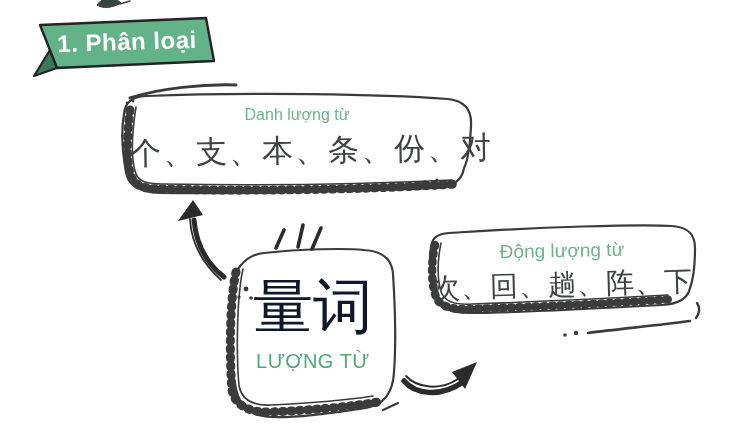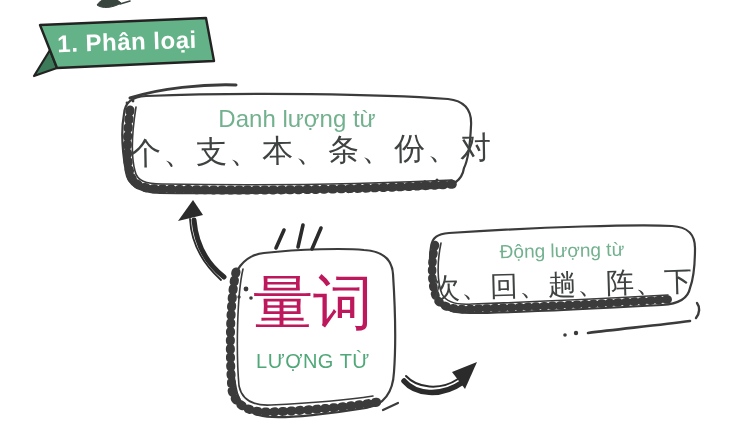--- a/index.html
+++ b/index.html
@@ -6,27 +6,27 @@
   .canvas{
     position:relative;width:739px;height:443px;background:#ffffff;
     overflow:hidden;font-family:"Liberation Sans", sans-serif;
   }
   .canvas svg{position:absolute;left:0;top:0;}
   .txt{position:absolute;text-align:center;white-space:nowrap;line-height:1.1;}
   .badge-label{
     left:47px;top:29px;width:160px;font-size:24px;font-weight:bold;color:#ffffff;
     transform:rotate(-1.8deg);letter-spacing:0.5px;
   }
-  .box-title{color:#72b18e;font-size:24px;}
+  .box-title{color:#72b18e;font-size:16px;}
   .title-noun{left:137px;top:106px;width:320px;}
   .title-verb{left:442px;top:241px;width:240px;font-size:19px;transform:rotate(-1.2deg);}
   .hanzi{font-family:"DejaVu Serif", serif;color:#3e4241;}
   .chars-noun{left:130px;top:133px;width:334px;font-size:31px;letter-spacing:2px;transform:rotate(-1deg);}
   .chars-verb{left:432px;top:270px;width:260px;font-size:28px;letter-spacing:1px;transform:rotate(-1.6deg);}
-  .center-hanzi{left:242px;top:274px;width:142px;font-size:60px;color:#be185d;font-family:Liberation Mono, monospace;}
+  .center-hanzi{left:242px;top:274px;width:142px;font-size:60px;color:#0f172a;font-family:Liberation Sans, sans-serif;}
   .center-sub{left:240px;top:350px;width:146px;font-size:20px;font-weight:normal;color:#4fa878;letter-spacing:0.5px;}
 </style>
 </head>
 <body>
 
 <div class="canvas">
 
   <svg width="739" height="443" viewBox="0 0 739 443">
 
     <g>

